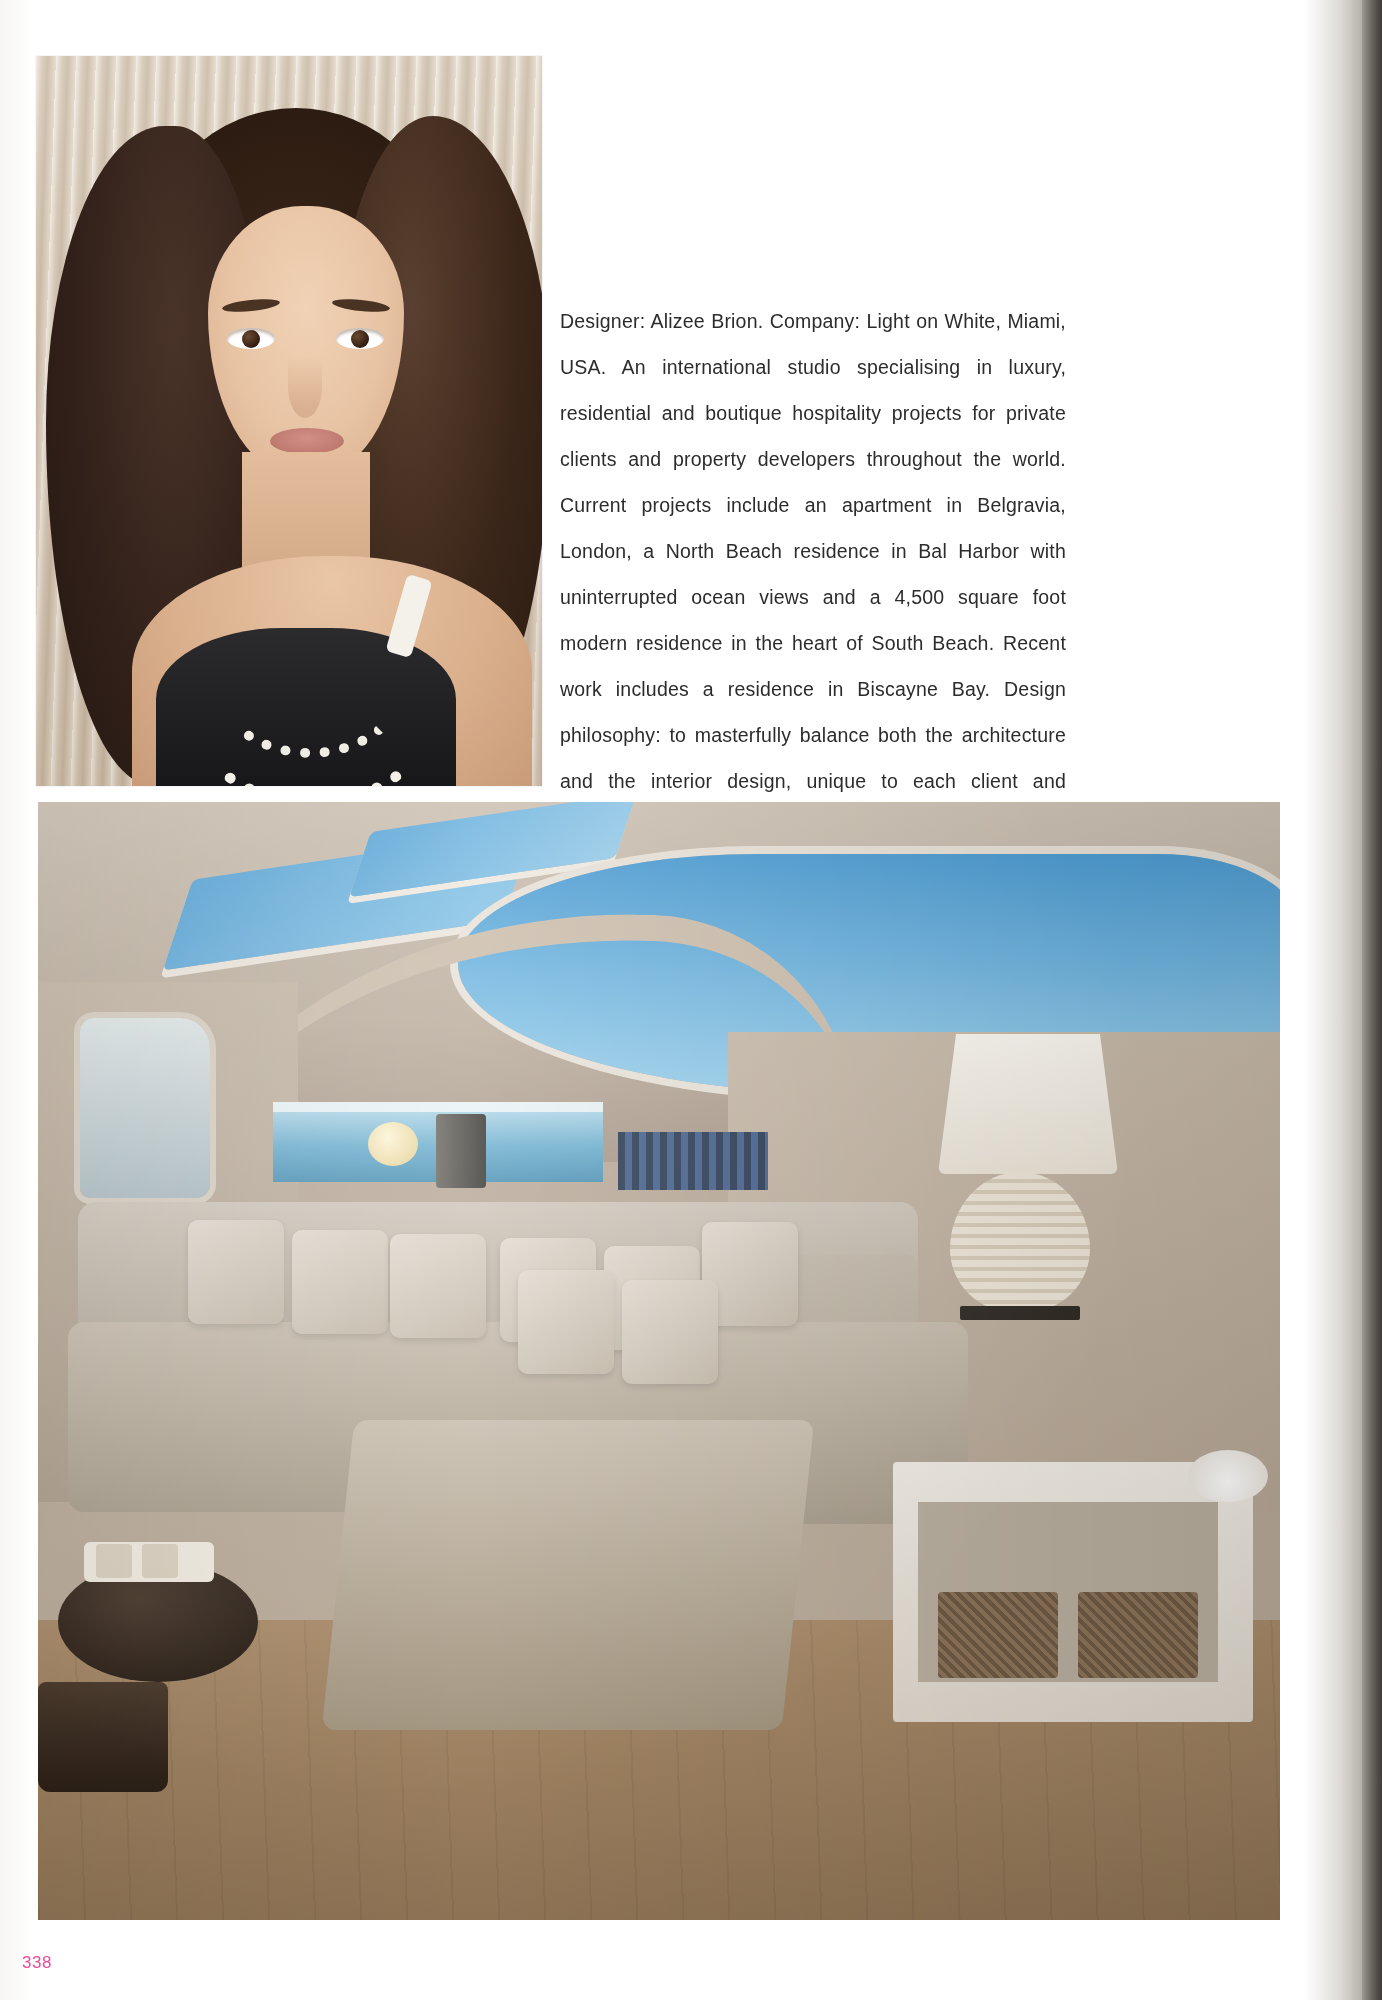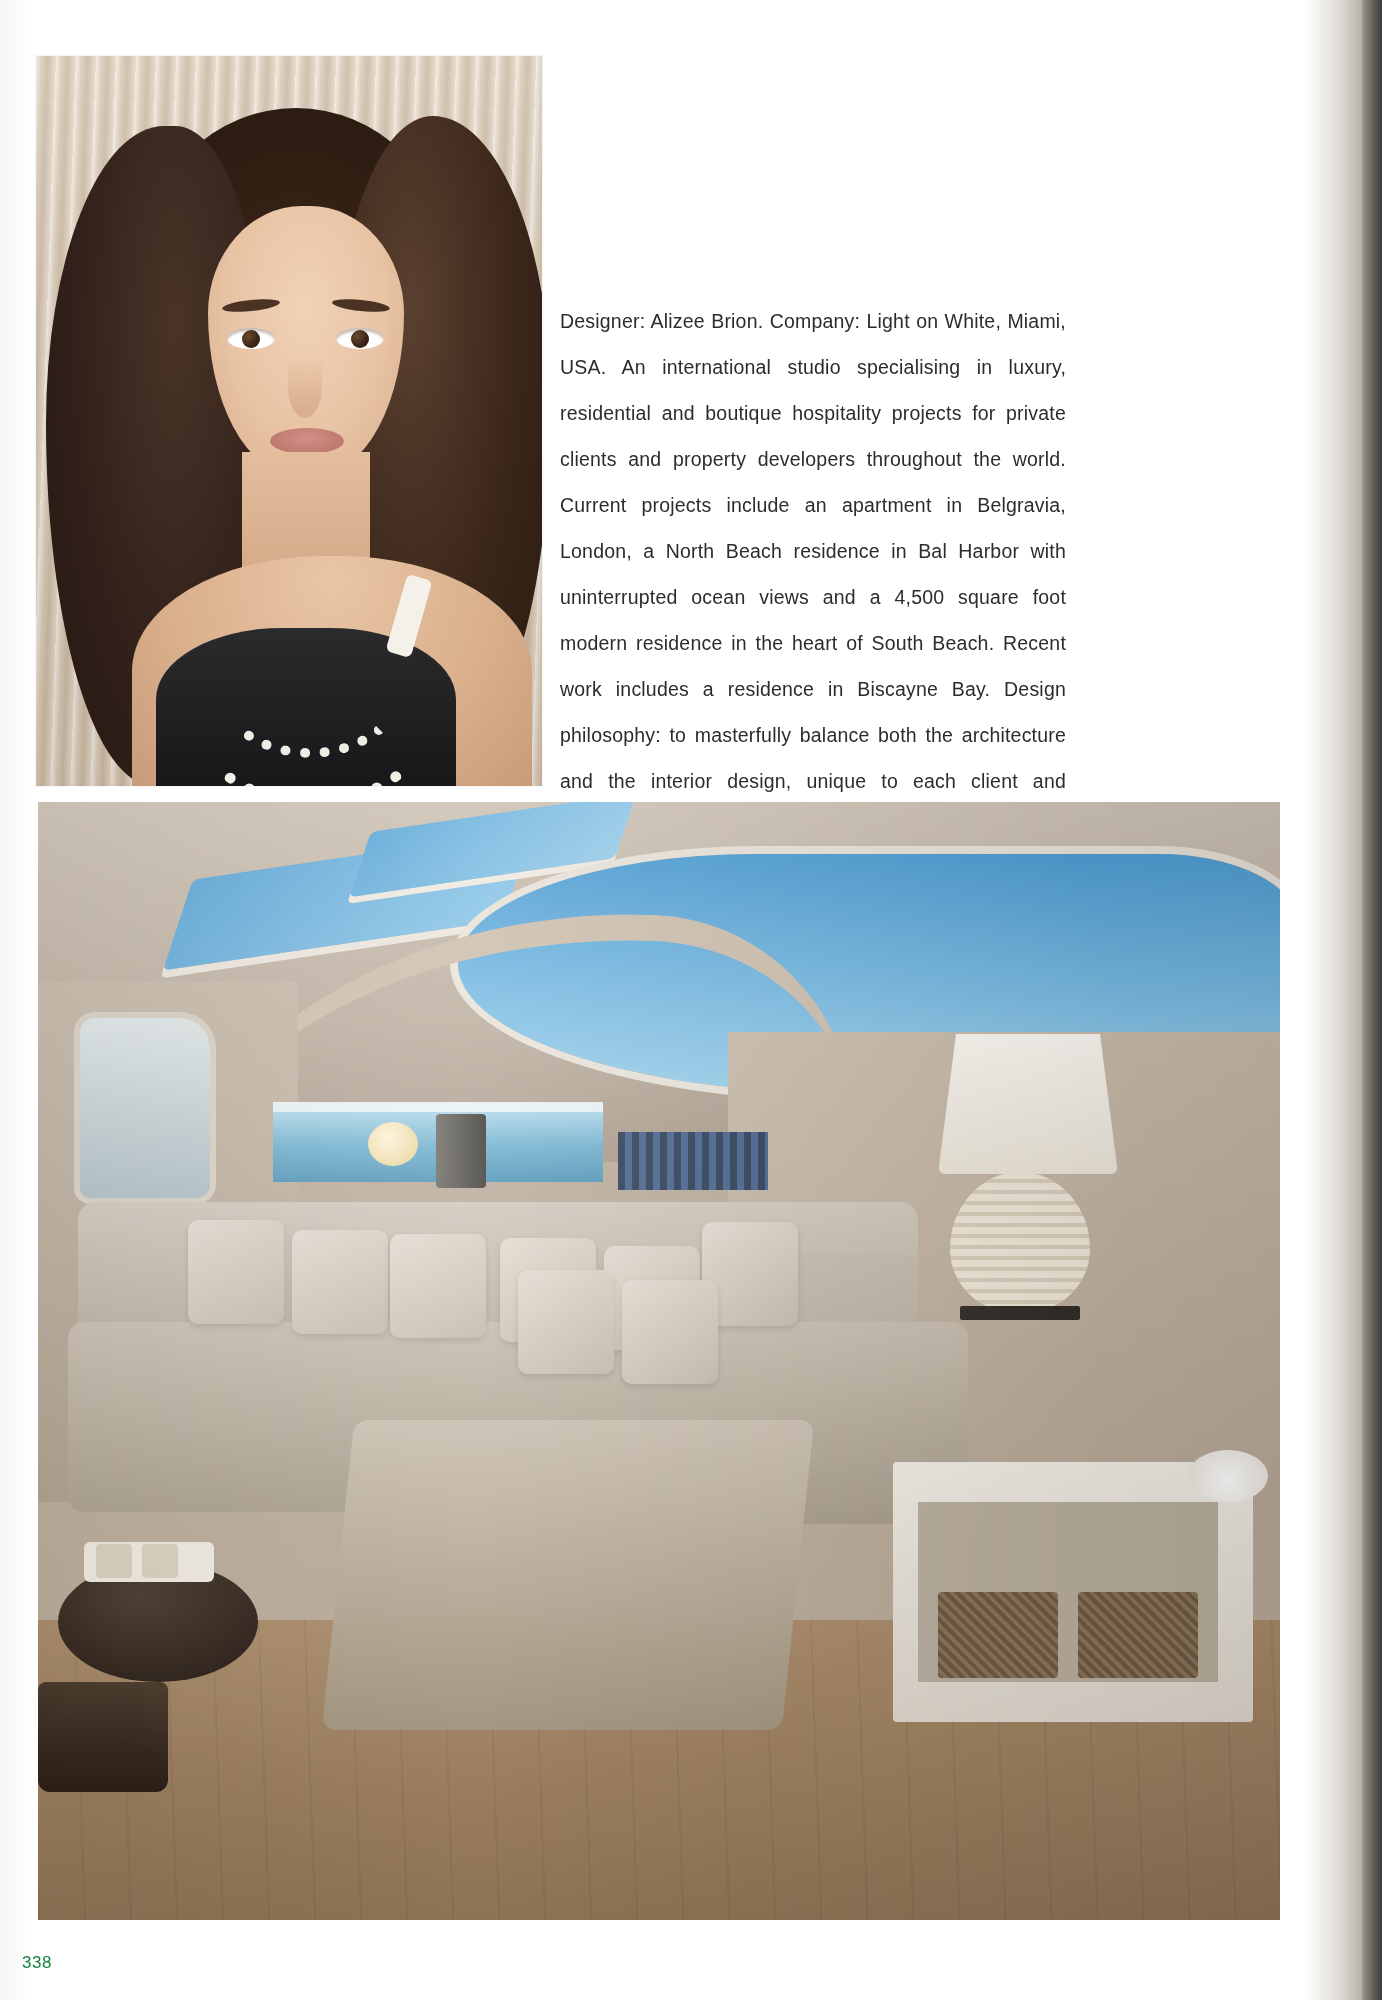--- a/index.html
+++ b/index.html
@@ -411,21 +411,21 @@
       linear-gradient(to right, rgba(0,0,0,0.05), rgba(0,0,0,0) 35%, rgba(0,0,0,0.10) 100%);
     pointer-events: none;
   }
 
   
   .folio {
     position: absolute;
     left: 22px;
     top: 1953px;
     font-size: 17px;
-    color: #15803d;
+    color: #ec4899;
     letter-spacing: 0.5px;
   }
 </style>
 </head>
 <body>
 
 <div class="page">
 
   <div class="scan-edge-left"></div>
 

